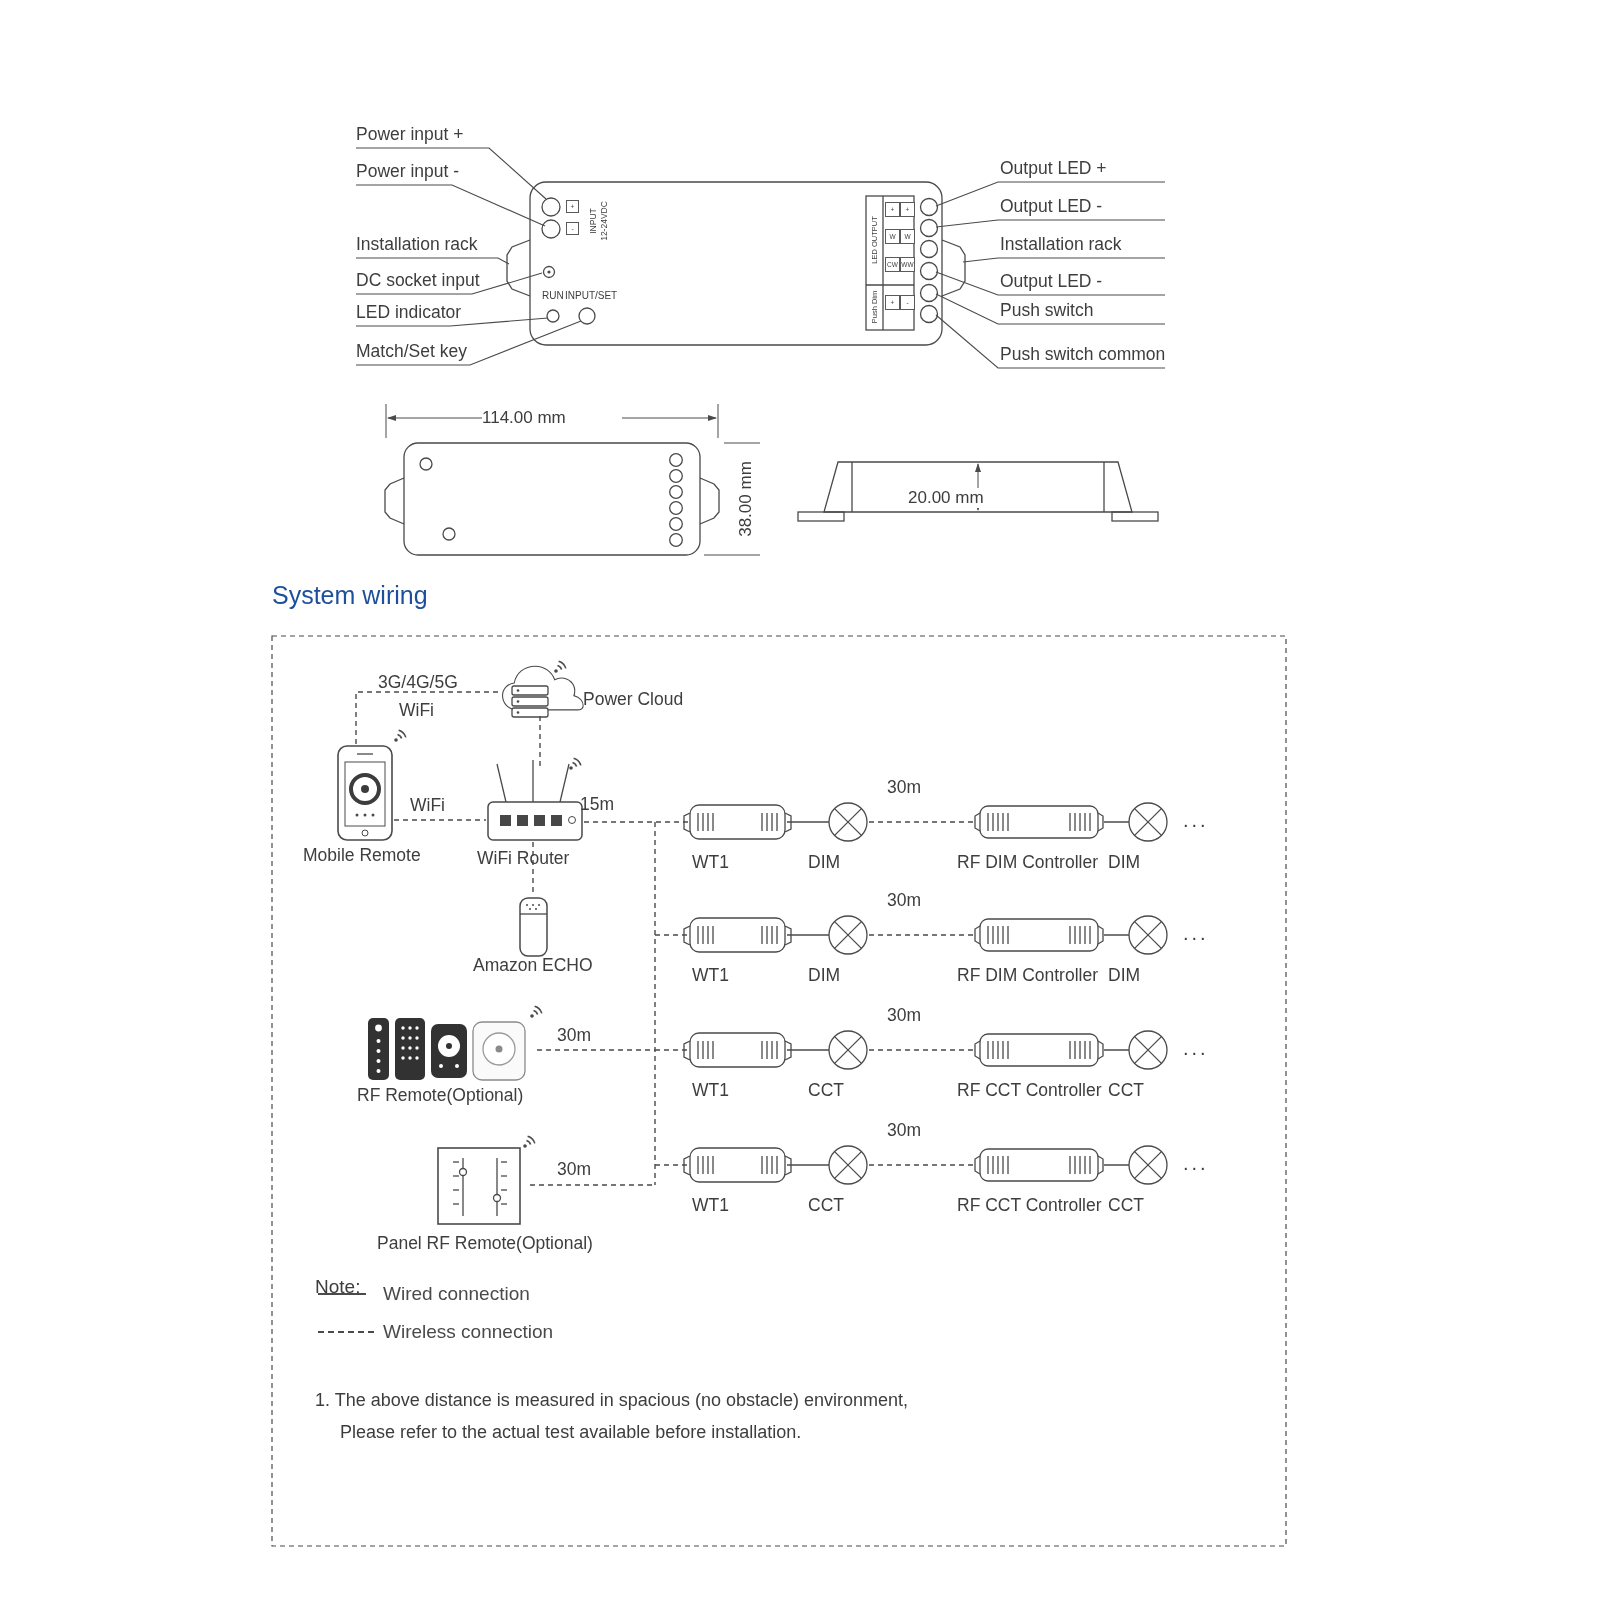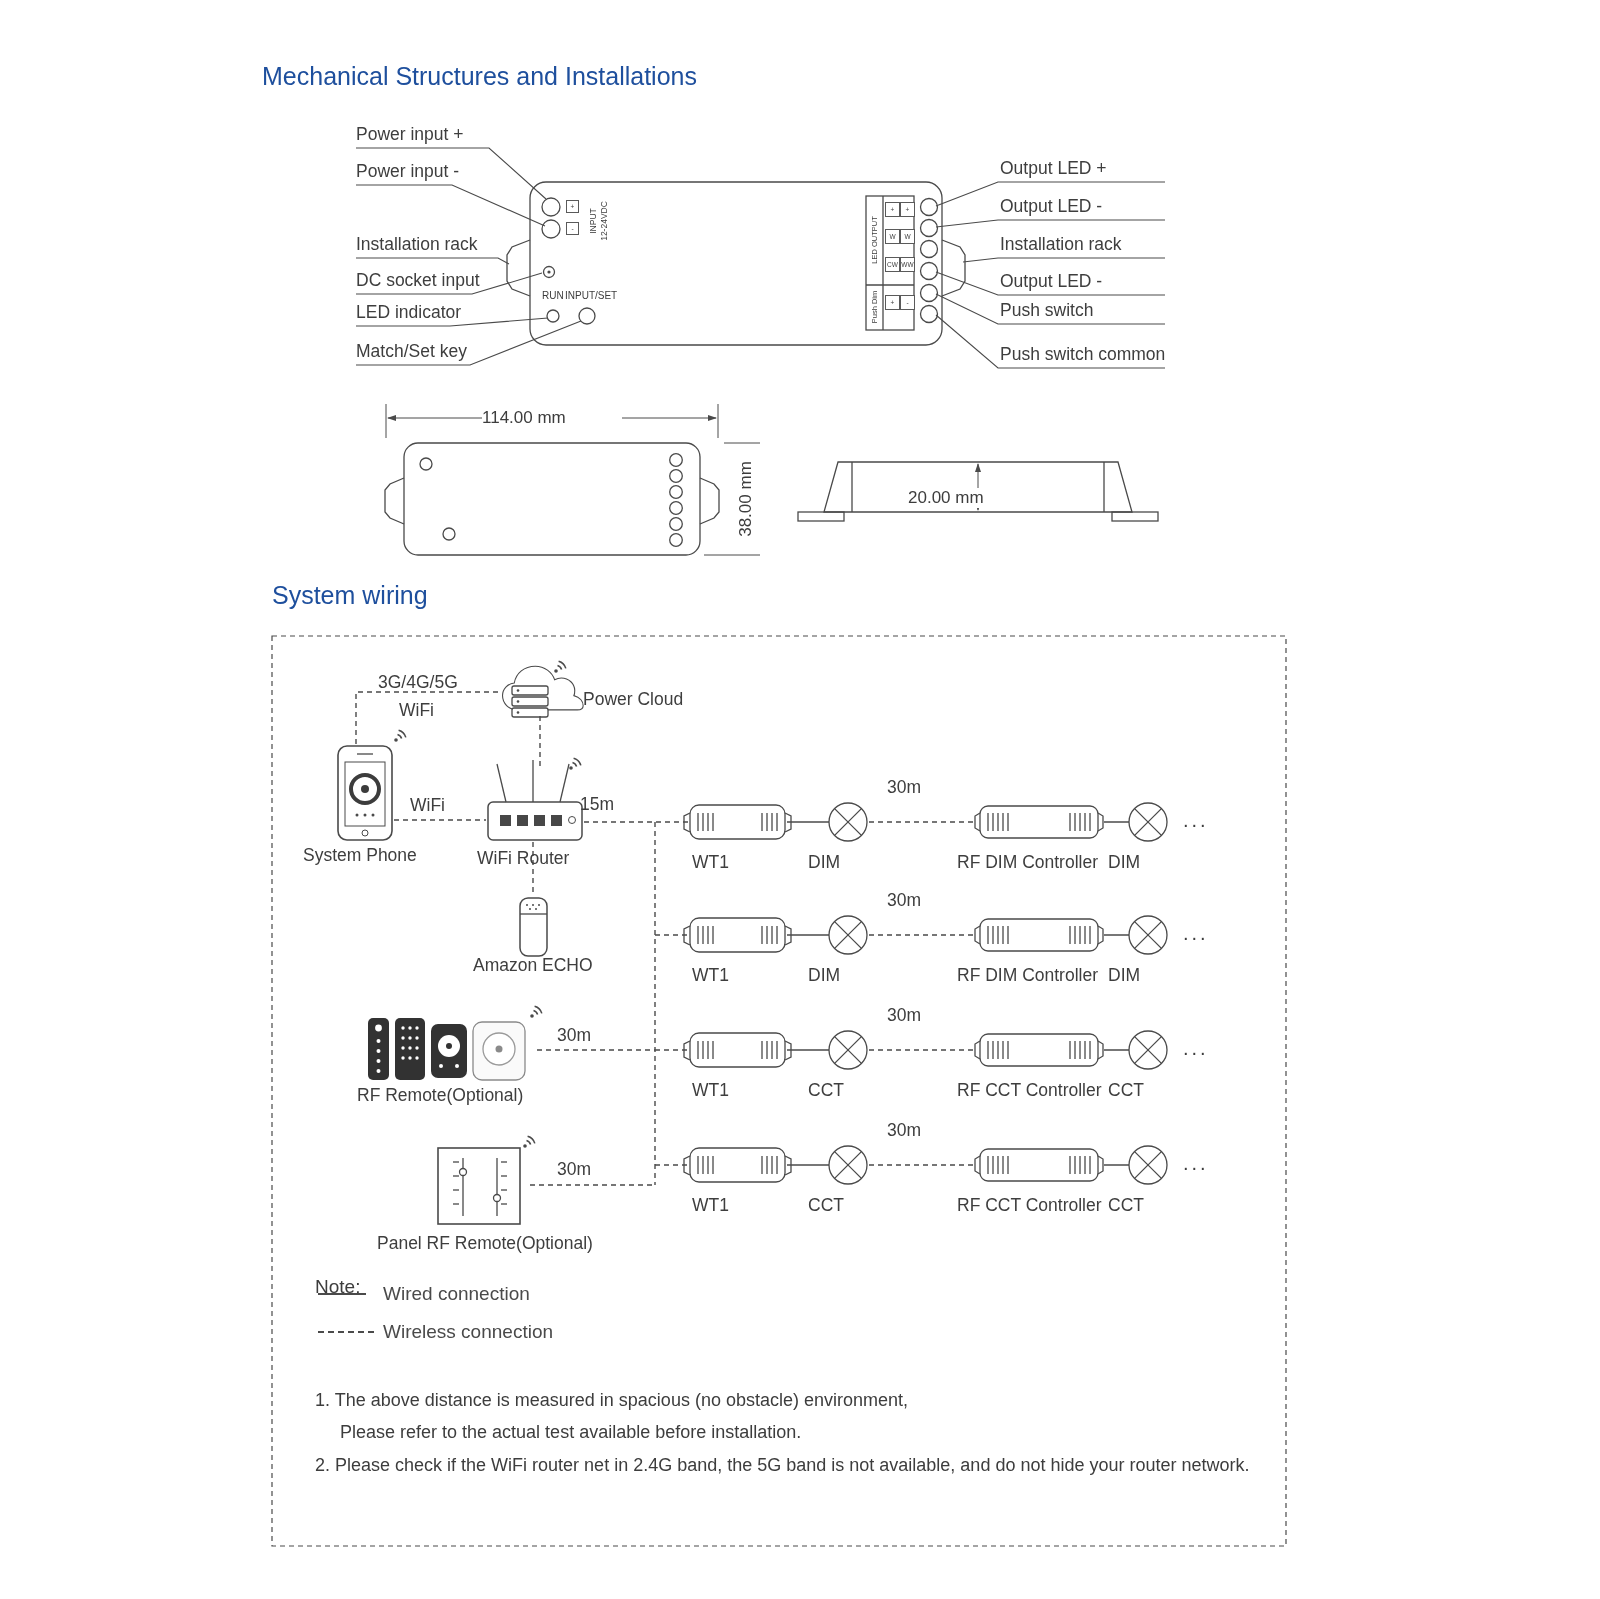--- a/index.html
+++ b/index.html
@@ -285,21 +285,20 @@
       <use href="#lamp-sym" transform="translate(1148,1050)"></use>
       <use href="#lamp-sym" transform="translate(848,1165)"></use>
       <use href="#lamp-sym" transform="translate(1148,1165)"></use>
 
       <line x1="318" y1="1294" x2="366" y2="1294" stroke-width="2.2"></line>
       <line x1="318" y1="1332" x2="374" y2="1332" stroke-width="2.2" stroke-dasharray="6 4"></line>
     </g>
   </g>
 </svg>
 
-<div class="heading" style="left:262px;top:62px">Mechanical Structures and Installations</div>
 <div class="heading" style="left:272px;top:581px">System wiring</div>
 
 <div class="lbl" style="left:356px;top:124px">Power input +</div>
 <div class="lbl" style="left:356px;top:161px">Power input -</div>
 <div class="lbl" style="left:356px;top:234px">Installation rack</div>
 <div class="lbl" style="left:356px;top:270px">DC socket input</div>
 <div class="lbl" style="left:356px;top:302px">LED indicator</div>
 <div class="lbl" style="left:356px;top:341px">Match/Set key</div>
 
 <div class="lbl" style="left:1000px;top:158px">Output LED +</div>
@@ -330,21 +329,21 @@
 <div class="tsq" style="left:900px;top:295px">-</div>
 
 <div class="dim ctr" style="left:482px;top:408px;width:140px">114.00 mm</div>
 <div class="vrot" style="left:691px;top:490px;width:110px;height:18px;font-size:17px;background:#fff">38.00 mm</div>
 <div class="dim ctr" style="left:908px;top:488px;width:140px">20.00 mm</div>
 
 <div class="lbl" style="left:378px;top:672px">3G/4G/5G</div>
 <div class="lbl" style="left:399px;top:700px">WiFi</div>
 <div class="lbl" style="left:583px;top:689px">Power Cloud</div>
 <div class="lbl ctr" style="left:410px;top:795px;width:56px">WiFi</div>
-<div class="lbl ctr" style="left:303px;top:845px;width:120px">System Phone</div>
+<div class="lbl ctr" style="left:303px;top:845px;width:120px">Mobile Remote</div>
 <div class="lbl ctr" style="left:477px;top:848px;width:116px">WiFi Router</div>
 <div class="lbl ctr" style="left:580px;top:794px;width:56px">15m</div>
 <div class="lbl ctr" style="left:473px;top:955px;width:120px">Amazon ECHO</div>
 <div class="lbl ctr" style="left:357px;top:1085px;width:184px">RF Remote(Optional)</div>
 <div class="lbl ctr" style="left:557px;top:1025px;width:56px">30m</div>
 <div class="lbl ctr" style="left:377px;top:1233px;width:204px">Panel RF Remote(Optional)</div>
 <div class="lbl ctr" style="left:557px;top:1159px;width:56px">30m</div>
 
 <div class="lbl ctr" style="left:692px;top:852px;width:95px">WT1</div>
 <div class="lbl ctr" style="left:808px;top:852px;width:80px">DIM</div>
@@ -373,15 +372,14 @@
 <div class="lbl ctr" style="left:957px;top:1195px;width:164px">RF CCT Controller</div>
 <div class="lbl ctr" style="left:1108px;top:1195px;width:80px">CCT</div>
 <div class="dots" style="left:1183px;top:1152px">...</div>
 
 <div class="lgd" style="left:383px;top:1283px">Wired connection</div>
 <div class="lgd" style="left:383px;top:1321px">Wireless connection</div>
 
 <div class="note" style="left:315px;top:1276px;font-size:19px">Note:</div>
 <div class="note" style="left:315px;top:1390px">1. The above distance is measured in spacious (no obstacle) environment,</div>
 <div class="note" style="left:340px;top:1422px">Please refer to the actual test available before installation.</div>
-<div class="note" style="left:315px;top:1455px">2. Please check if the WiFi router net in 2.4G band, the 5G band is not available, and do not hide your router network.</div>
 
 </div>
 
 </body></html>

